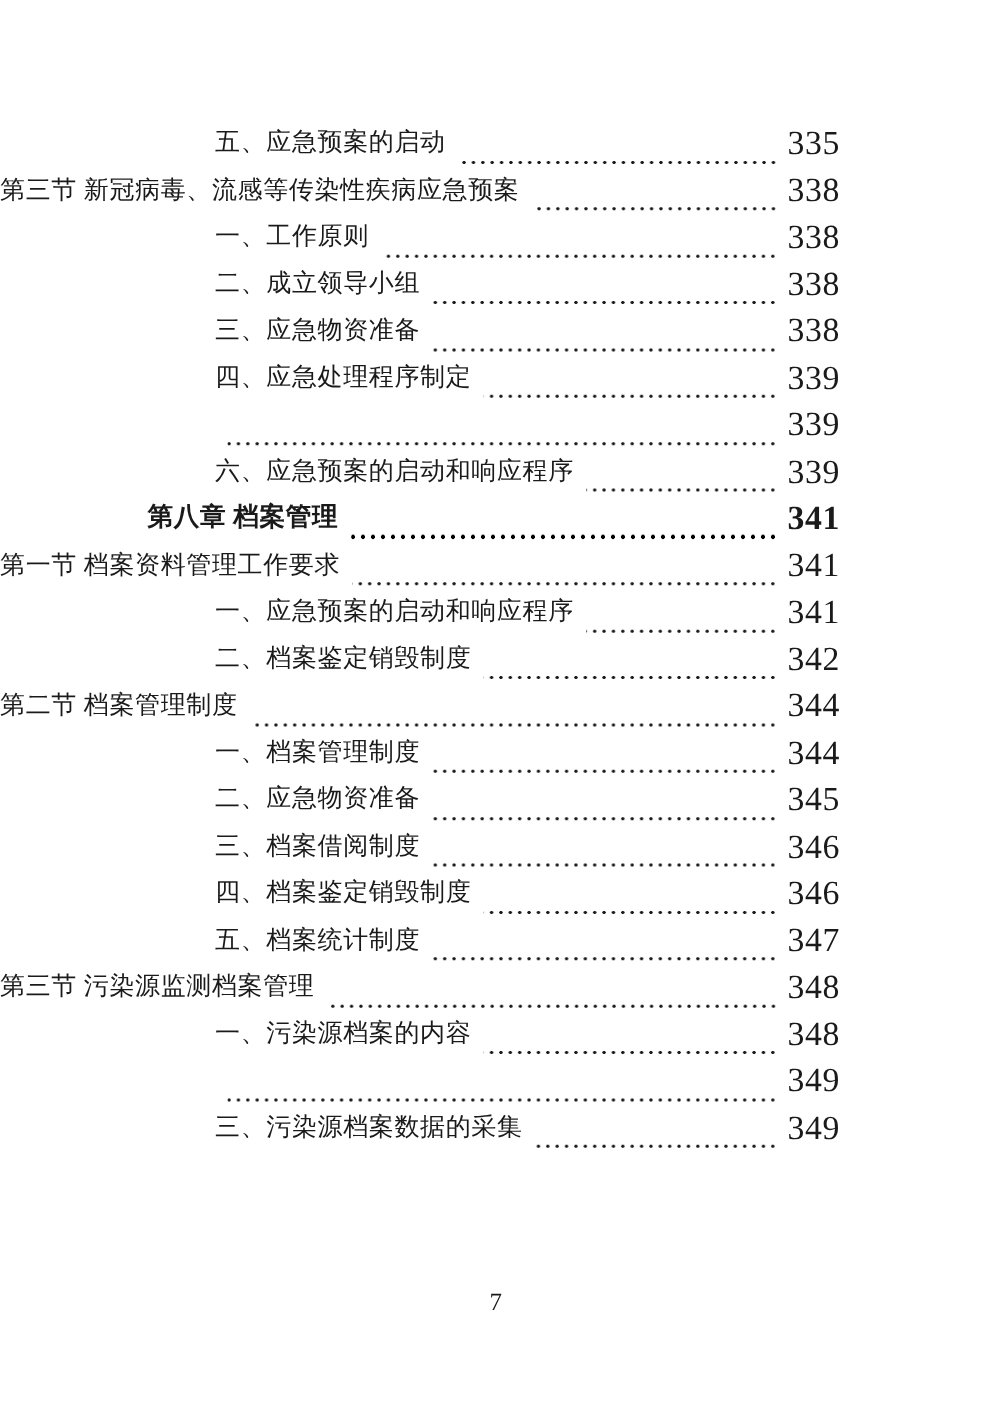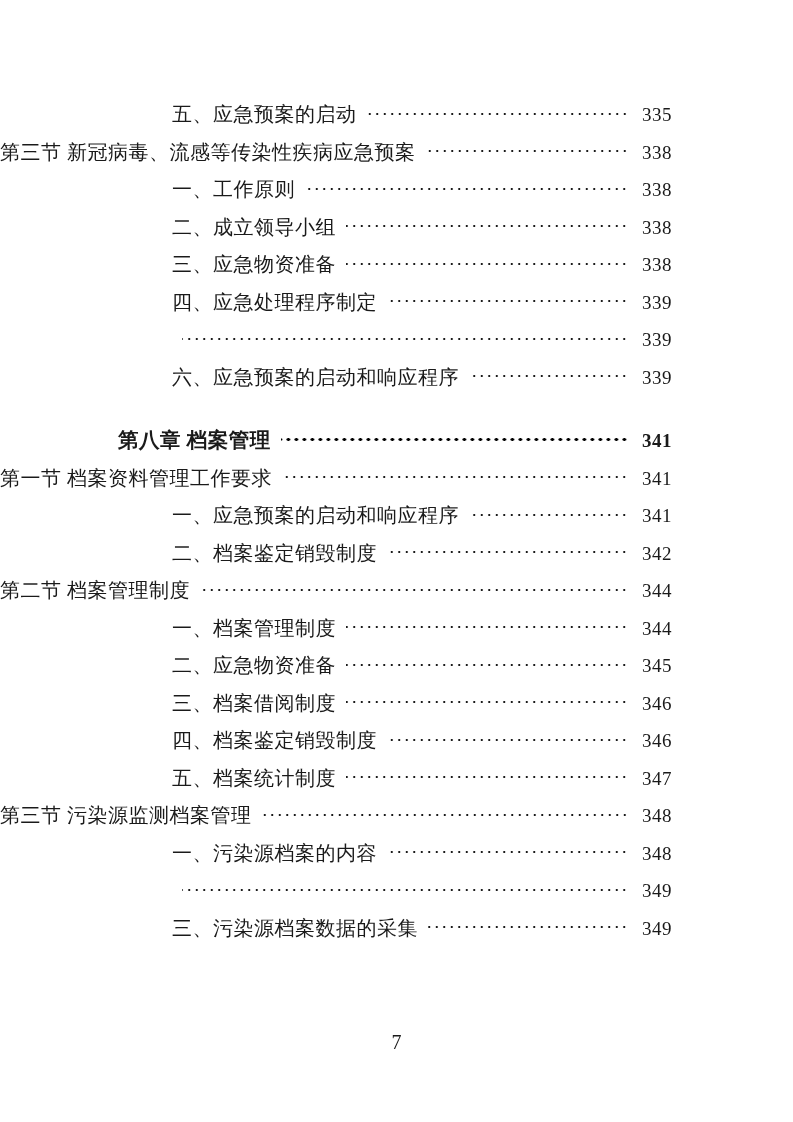--- a/index.html
+++ b/index.html
@@ -17,28 +17,28 @@
     color: #1a1a1a;
   }
   .toc {
     position: absolute;
     top: 96px;
     left: 0;
     right: 0;
   }
   .row {
     display: flex;
-    align-items: center;
+    align-items: flex-end;
     height: 37.5px;
     line-height: 37.5px;
     padding-right: 121px;
     font-size: 20px;
     white-space: nowrap;
   }
-  .row.chapter { padding-left: 118px; font-weight: 700; font-size: 20.5px; margin-top: 26px; }
+  .row.chapter { padding-left: 118px; font-weight: 700; font-size: 20.5px; }
   .row.section { }
   .row.item    { padding-left: 172px; }
   .label {
     flex: 0 0 auto;
     letter-spacing: 0.5px;
   }
   .leader {
     flex: 1 1 auto;
     height: 4px;
     margin: 0 8px 2px 10px;
@@ -50,21 +50,21 @@
   }
   .chapter .leader {
     height: 5px;
     background-image: radial-gradient(circle, #000000 1.5px, transparent 1.9px);
     background-size: 8px 5px;
   }
   .pagenum {
     flex: 0 0 auto;
     min-width: 36px;
     text-align: right;
-    font-size: 19px;
+    font-size: 27px;
     letter-spacing: 0.5px;
   }
   .footer {
     position: absolute;
     top: 1028px;
     left: 0;
     width: 793px;
     text-align: center;
     font-size: 20px;
     line-height: 28px;

